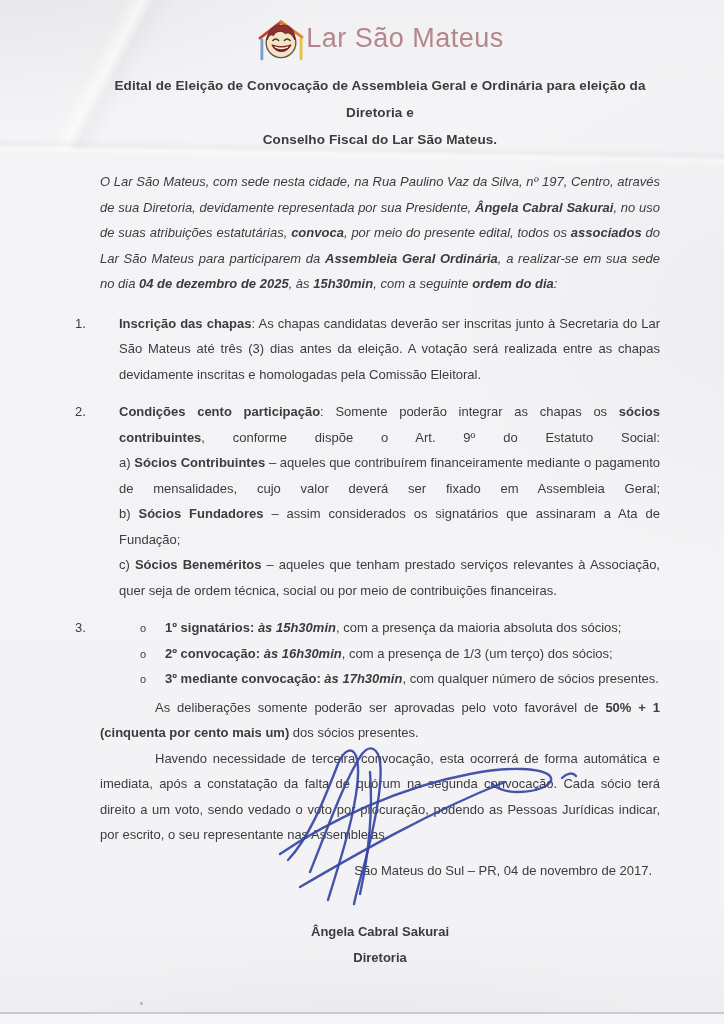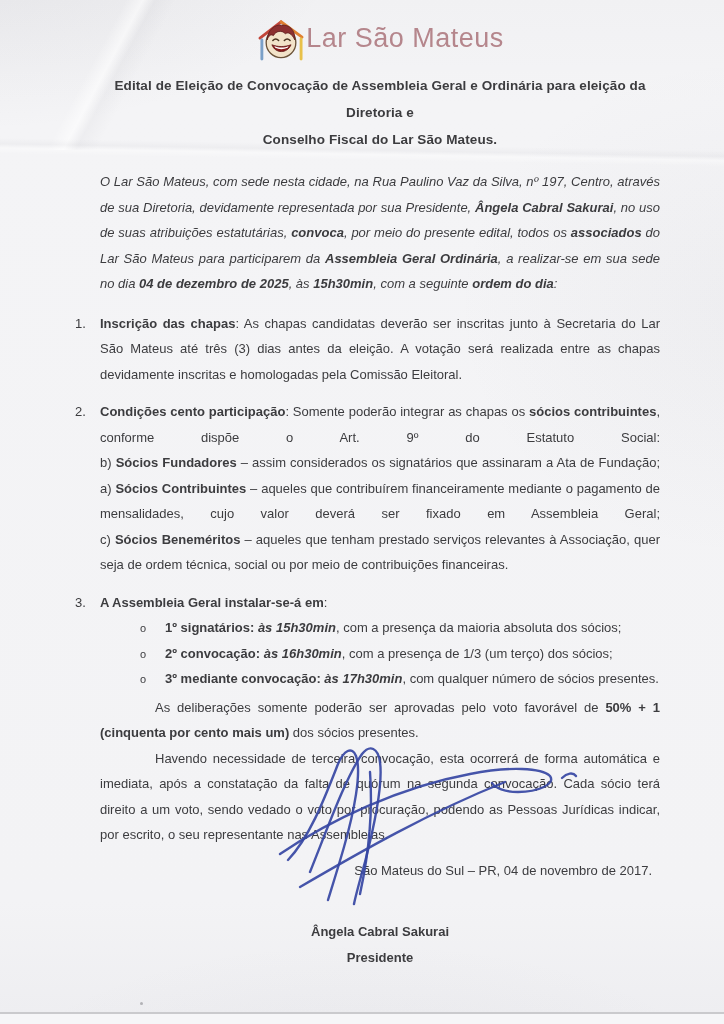--- a/index.html
+++ b/index.html
@@ -52,21 +52,21 @@
     text-align:center;font-weight:bold;font-size:13.5px;line-height:27px;
     white-space:pre-line;letter-spacing:0.1px;
   }
 
   .para{ text-align:justify; }
   .intro{ margin-top:16px;font-style:italic; }
 
   .agenda{ margin-top:14px; }
   .agenda-item{ position:relative; margin-top:12px; text-align:justify; }
   .agenda-item .num{ position:absolute; left:-25px; top:0; }
-  .seg{ text-align:justify; }
+  .seg{ text-align:justify;margin-left:19px; }
   .seg.stretch{ text-align-last:justify; }
 
   .bullets{ margin-top:0; }
   .bullet{ position:relative; padding-left:65px; text-align:left; }
   .bullet .marker{ position:absolute; left:40px; top:1px; font-size:11px; }
 
   .closing{ margin-top:3px; text-indent:55px; }
   .closing + .closing{ margin-top:0; }
 
   .date-line{ margin-top:10px; text-align:right; padding-right:8px; }
@@ -113,28 +113,27 @@
     <div class="agenda">
 
       <div class="agenda-item">
         <span class="num">1.</span>
         <div class="seg"><span class="b">Inscrição das chapas</span><span>: As chapas candidatas deverão ser inscritas junto à Secretaria do Lar São Mateus até três (3) dias antes da eleição. A votação será realizada entre as chapas devidamente inscritas e homologadas pela Comissão Eleitoral.</span></div>
       </div>
 
       <div class="agenda-item">
         <span class="num">2.</span>
         <div class="seg stretch"><span class="b">Condições cento participação</span><span>: Somente poderão integrar as chapas os </span><span class="b">sócios contribuintes</span><span>, conforme dispõe o Art. 9º do Estatuto Social:</span></div>
+        <div class="seg stretch"><span>a) </span><span class="b">Sócios Contribuintes</span><span> – aqueles que contribuírem financeiramente mediante o pagamento de mensalidades, cujo valor deverá ser fixado em Assembleia Geral;</span></div>
         <div class="seg stretch"><span>b) </span><span class="b">Sócios Fundadores</span><span> – assim considerados os signatários que assinaram a Ata de Fundação;</span></div>
-        <div class="seg stretch"><span>a) </span><span class="b">Sócios Contribuintes</span><span> – aqueles que contribuírem financeiramente mediante o pagamento de mensalidades, cujo valor deverá ser fixado em Assembleia Geral;</span></div>
         <div class="seg"><span>c) </span><span class="b">Sócios Beneméritos</span><span> – aqueles que tenham prestado serviços relevantes à Associação, quer seja de ordem técnica, social ou por meio de contribuições financeiras.</span></div>
       </div>
 
       <div class="agenda-item">
         <span class="num">3.</span>
-        <div class="seg"><span class="b">A Assembleia Geral instalar-se-á em</span><span>:</span></div>
         <div class="bullets">
           <div class="bullet">
             <span class="marker">o</span>
             <span><span class="b">1º signatários: </span><span class="b i">às 15h30min</span><span>, com a presença da maioria absoluta dos sócios;</span></span>
           </div>
           <div class="bullet">
             <span class="marker">o</span>
             <span><span class="b">2º convocação: </span><span class="b i">às 16h30min</span><span>, com a presença de 1/3 (um terço) dos sócios;</span></span>
           </div>
           <div class="bullet">
@@ -145,21 +144,21 @@
         <p class="para closing" style="margin-bottom:0;"><span>As deliberações somente poderão ser aprovadas pelo voto favorável de </span><span class="b">50% + 1 (cinquenta por cento mais um)</span><span> dos sócios presentes.</span></p>
         <p class="para closing" style="margin-top:0;margin-bottom:0;"><span>Havendo necessidade de terceira convocação, esta ocorrerá de forma automática e imediata, após a constatação da falta de quórum na segunda convocação. Cada sócio terá direito a um voto, sendo vedado o voto por procuração, podendo as Pessoas Jurídicas indicar, por escrito, o seu representante nas Assembleias.</span></p>
       </div>
 
     </div>
 
     <div class="date-line">São Mateus do Sul – PR, 04 de novembro de 2017.</div>
 
     <div class="sig-block">
       <div>Ângela Cabral Sakurai</div>
-      <div>Presidente</div>
+      <div>Diretoria</div>
     </div>
 
   </div>
 
   <svg class="signature-svg" width="310" height="170" viewBox="0 0 310 170">
     <path d="M 18 118 C 40 95, 55 55, 68 22 C 74 8, 82 4, 86 14 C 92 30, 84 70, 74 105 C 68 126, 62 145, 58 158"></path>
     <path d="M 40 130 C 58 85, 76 35, 92 12 C 100 2, 108 6, 110 20 C 113 42, 104 85, 95 120 C 90 138, 86 152, 84 162"></path>
     <path d="M 100 30 C 103 70, 98 115, 90 152"></path>
     <path d="M 10 112 C 60 78, 130 45, 200 32 C 240 24, 272 26, 280 34 C 286 42, 268 50, 248 50 C 235 50, 225 46, 222 41"></path>
     <path d="M 30 145 C 90 110, 160 70, 235 40"></path>

